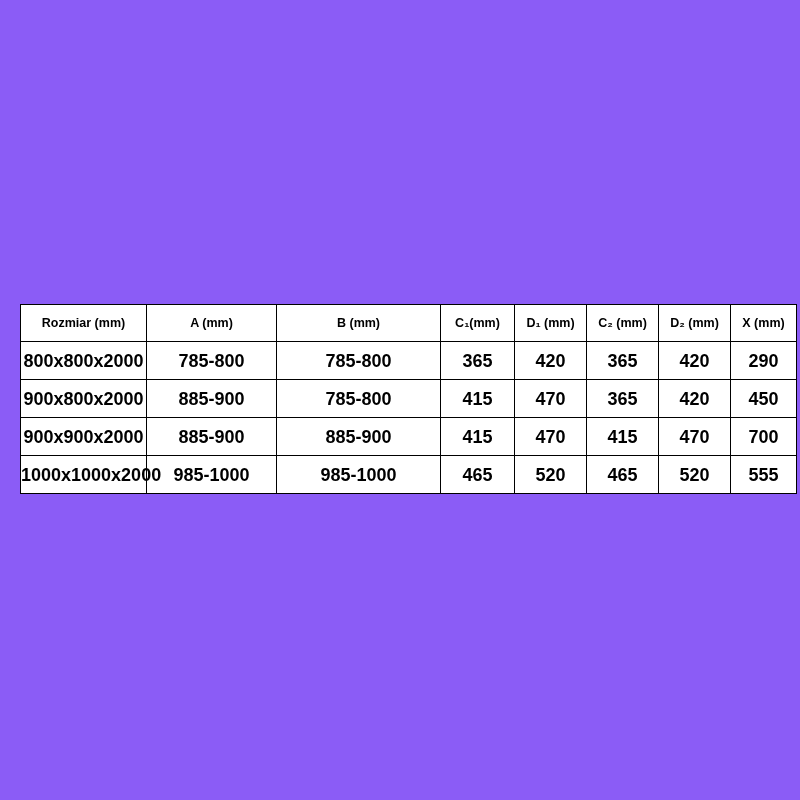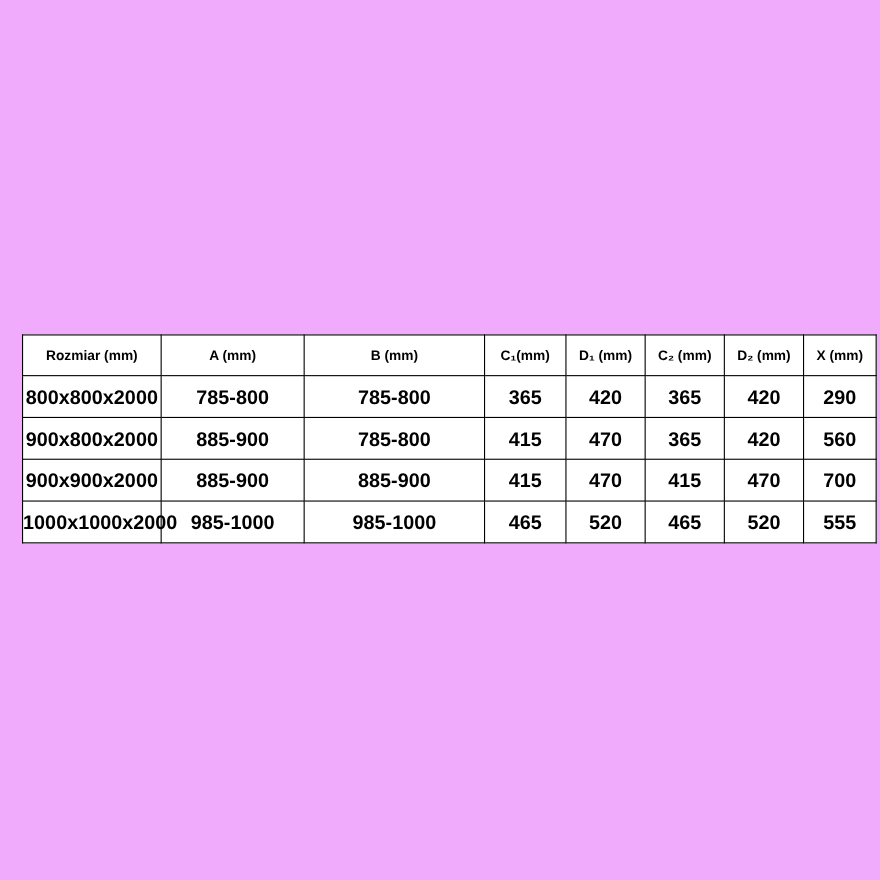--- a/index.html
+++ b/index.html
@@ -14,21 +14,21 @@
     color: #000000;
     position: relative;
     overflow: hidden;
   }
   .sheet {
     position: absolute;
     left: 0;
     top: 0;
     width: 800px;
     height: 800px;
-    background: #f0abfc;
+    background: #8b5cf6;
   }
   .table-wrap {
     position: absolute;
     left: 20px;
     top: 304px;
     width: 760px;
   }
   table.spec {
     border-collapse: collapse;
     width: 760px;
@@ -103,21 +103,21 @@
           <td>290</td>
         </tr>
         <tr>
           <td>900x800x2000</td>
           <td>885-900</td>
           <td>785-800</td>
           <td>415</td>
           <td>470</td>
           <td>365</td>
           <td>420</td>
-          <td>560</td>
+          <td>450</td>
         </tr>
         <tr>
           <td>900x900x2000</td>
           <td>885-900</td>
           <td>885-900</td>
           <td>415</td>
           <td>470</td>
           <td>415</td>
           <td>470</td>
           <td>700</td>

